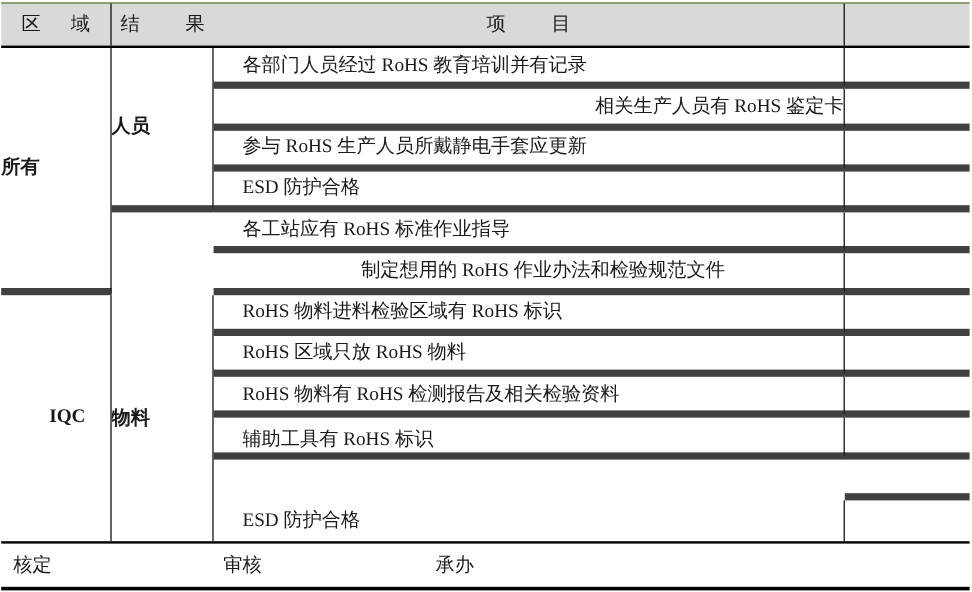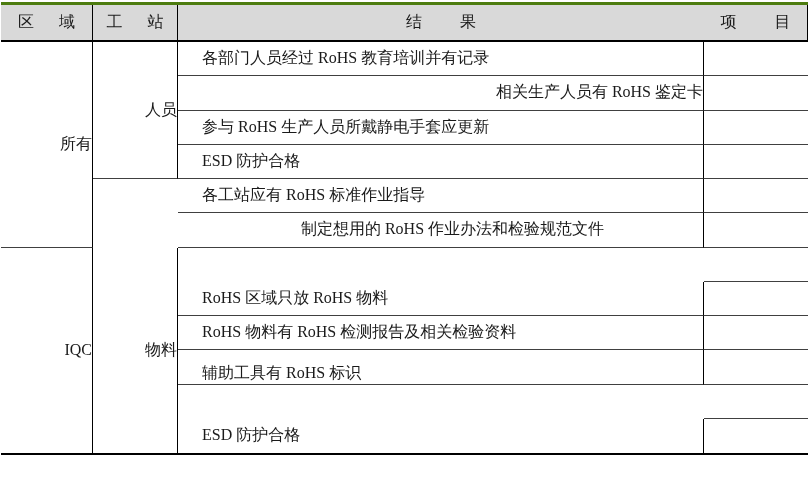--- a/index.html
+++ b/index.html
@@ -17,21 +17,21 @@
     width: 807px;
     margin: 2px 0 0 1px;
     font-size: 16px;
   }
   
   .hdr {
     display: grid;
     grid-template-columns: 92px 85px 526px 1fr;
     height: 35px;
     background: #d9d9d9;
-    border-top: 3px solid #4d7c0f;
+    border-top: 1px solid #4d7c0f;
     border-bottom: 2px solid #000;
   }
   .hdr-cell {
     display: flex;
     align-items: center;
     justify-content: center;
     overflow: hidden;
   }
   .hdr-cell.br { border-right: 1px solid #000; }
   .sp2 { letter-spacing: 25px; margin-right: -25px; }
@@ -42,23 +42,23 @@
     grid-template-columns: 92px 85px 526px 1fr;
     grid-template-rows: repeat(12, 34.25px);
     border-bottom: 2px solid #000;
   }
   .cell {
     display: flex;
     align-items: center;
     overflow: hidden;
     box-sizing: border-box;
   }
-  .center { justify-content: flex-end; }
+  .center { justify-content: flex-start; font-weight: bold; }
   .br { border-right: 1px solid #000; }
-  .bb { border-bottom: 1px solid #404040; }
+  .bb { border-bottom: 6px solid #404040; }
   .item { padding-left: 24px; }
   .c3 { grid-column: 3; }
   .c4 { grid-column: 4; }
   .r1 { grid-row: 1; } .r2 { grid-row: 2; justify-content: flex-end; } .r3 { grid-row: 3; }
   .r4 { grid-row: 4; } .r5 { grid-row: 5; } .r6 { grid-row: 6; justify-content: center; }
   .r7 { grid-row: 7; } .r8 { grid-row: 8; } .r9 { grid-row: 9; }
   .r10 { grid-row: 10; align-items: flex-end; } .r11 { grid-row: 11; } .r12 { grid-row: 12; }
   .span-area-1 { grid-column: 1; grid-row: 1 / 7; }
   .span-area-2 { grid-column: 1; grid-row: 7 / 13; margin-left: 40px; }
   .span-st-1 { grid-column: 2; grid-row: 1 / 5; }
@@ -80,23 +80,20 @@
   .sig-3 { left: 362px; }
 </style>
 </head>
 <body>
 
 <div class="doc">
 
   <div class="hdr">
     <div class="hdr-cell br">
       <span class="sp2">区域</span>
-    </div>
-    <div class="hdr-cell br">
-      <span class="sp2">工站</span>
     </div>
     <div class="hdr-cell">
       <span class="sp3">结果</span>
     </div>
     <div class="hdr-cell br">
       <span class="sp3">项目</span>
     </div>
   </div>
 
   <div class="body">
@@ -138,20 +135,23 @@
     <div class="cell item br bb c3 r5">
         <span>各工站应有 RoHS 标准作业指导</span>
       </div>
     <div class="cell bb c4 r5"></div>
 
     <div class="cell item br bb c3 r6">
         <span>制定想用的 RoHS 作业办法和检验规范文件</span>
       </div>
     <div class="cell bb c4 r6"></div>
 
+    <div class="cell item br bb c3 r7">
+        <span>RoHS 物料进料检验区域有 RoHS 标识</span>
+      </div>
     <div class="cell bb c4 r7"></div>
 
     <div class="cell item br bb c3 r8">
         <span>RoHS 区域只放 RoHS 物料</span>
       </div>
     <div class="cell bb c4 r8"></div>
 
     <div class="cell item br bb c3 r9">
         <span>RoHS 物料有 RoHS 检测报告及相关检验资料</span>
       </div>
@@ -163,14 +163,19 @@
     <div class="cell bb c4 r10"></div>
 
     <div class="cell bb c4 r11"></div>
 
     <div class="cell item br c3 r12">
         <span>ESD 防护合格</span>
       </div>
     <div class="cell c4 r12"></div>
   </div>
 
+  <div class="footer">
+    <span class="sig sig-1">核定</span>
+    <span class="sig sig-2">审核</span>
+    <span class="sig sig-3">承办</span>
+  </div>
 
 </div>
 
 </body></html>

